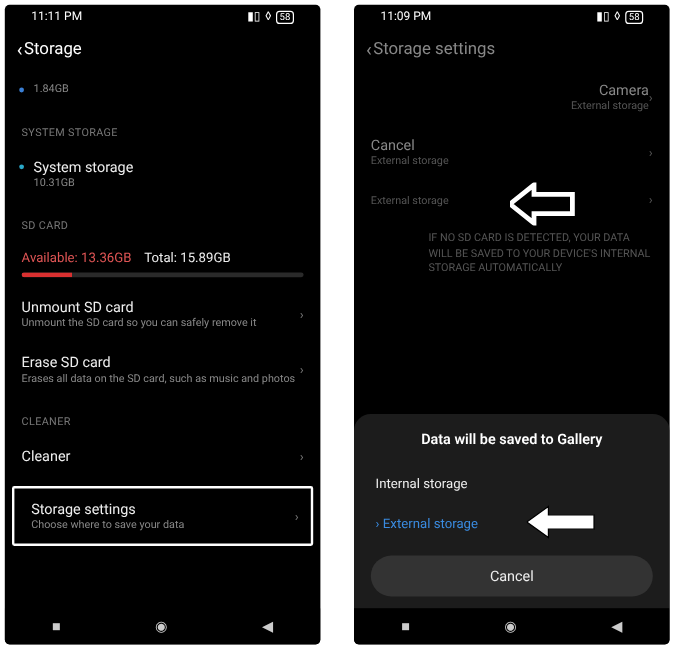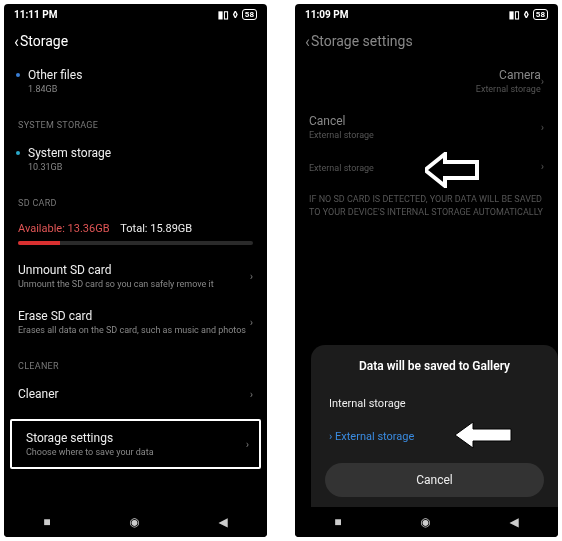--- a/index.html
+++ b/index.html
@@ -20,23 +20,23 @@
   overflow: hidden;
   position: relative;
   color: #fff;
   font-size: 11px;
 }
 .statusbar {
   height: 20px;
   display: flex;
   justify-content: space-between;
   align-items: center;
-  padding: 0 10px;
+  padding: 0 22px;
   font-size: 10px;
-  font-weight: 700;
+  font-weight: 400;
   text-align: right;
 }
 .statusbar .right { display: flex; gap: 4px; align-items: center; }
 .header {
   height: 34px;
   display: flex;
   align-items: center;
   padding: 0 10px;
   position: relative;
 }
@@ -105,28 +105,28 @@
   display: flex;
   justify-content: space-around;
   align-items: center;
   background: #000;
 }
 .navbar span { color: #ccc; font-size: 12px; }
 .dim .header .title { color: #888; }
 .dim .row-title { color: #888; }
 .dim .row-sub { color: #555; font-size: 9px; }
 .dim .chevron { color: #555; }
-.note { font-size: 9px; color: #555; padding: 10px 14px; line-height: 1.4; }
+.note { font-size: 9px; color: #555; padding: 10px 14px; line-height: 1.4; margin-left: 48px; }
 .arrow-overlay {
   position: absolute;
   pointer-events: none;
 }
 .sheet {
   position: absolute;
-  left: 16px; right: 0; bottom: 30px;
+  left: 0; right: 0; bottom: 30px;
   background: #1c1c1c;
   border-top-left-radius: 14px;
   border-top-right-radius: 14px;
   padding: 14px 14px 10px 14px;
 }
 .sheet-title {
   text-align: center;
   font-size: 12px;
   font-weight: 600;
   color: #fff;
@@ -165,21 +165,20 @@
     </span>
   </div>
   <div class="header">
     <span class="back-icon">‹</span>
     <span class="title">Storage</span>
   </div>
   <div class="content">
     <div class="row">
       <span class="dot blue"></span>
       <div class="row-main">
-        <div class="row-title">Other files</div>
         <div class="row-sub">1.84GB</div>
       </div>
     </div>
 
     <div class="section-header">SYSTEM STORAGE</div>
     <div class="row">
       <span class="dot cyan"></span>
       <div class="row-main">
         <div class="row-title">System storage</div>
         <div class="row-sub">10.31GB</div>

